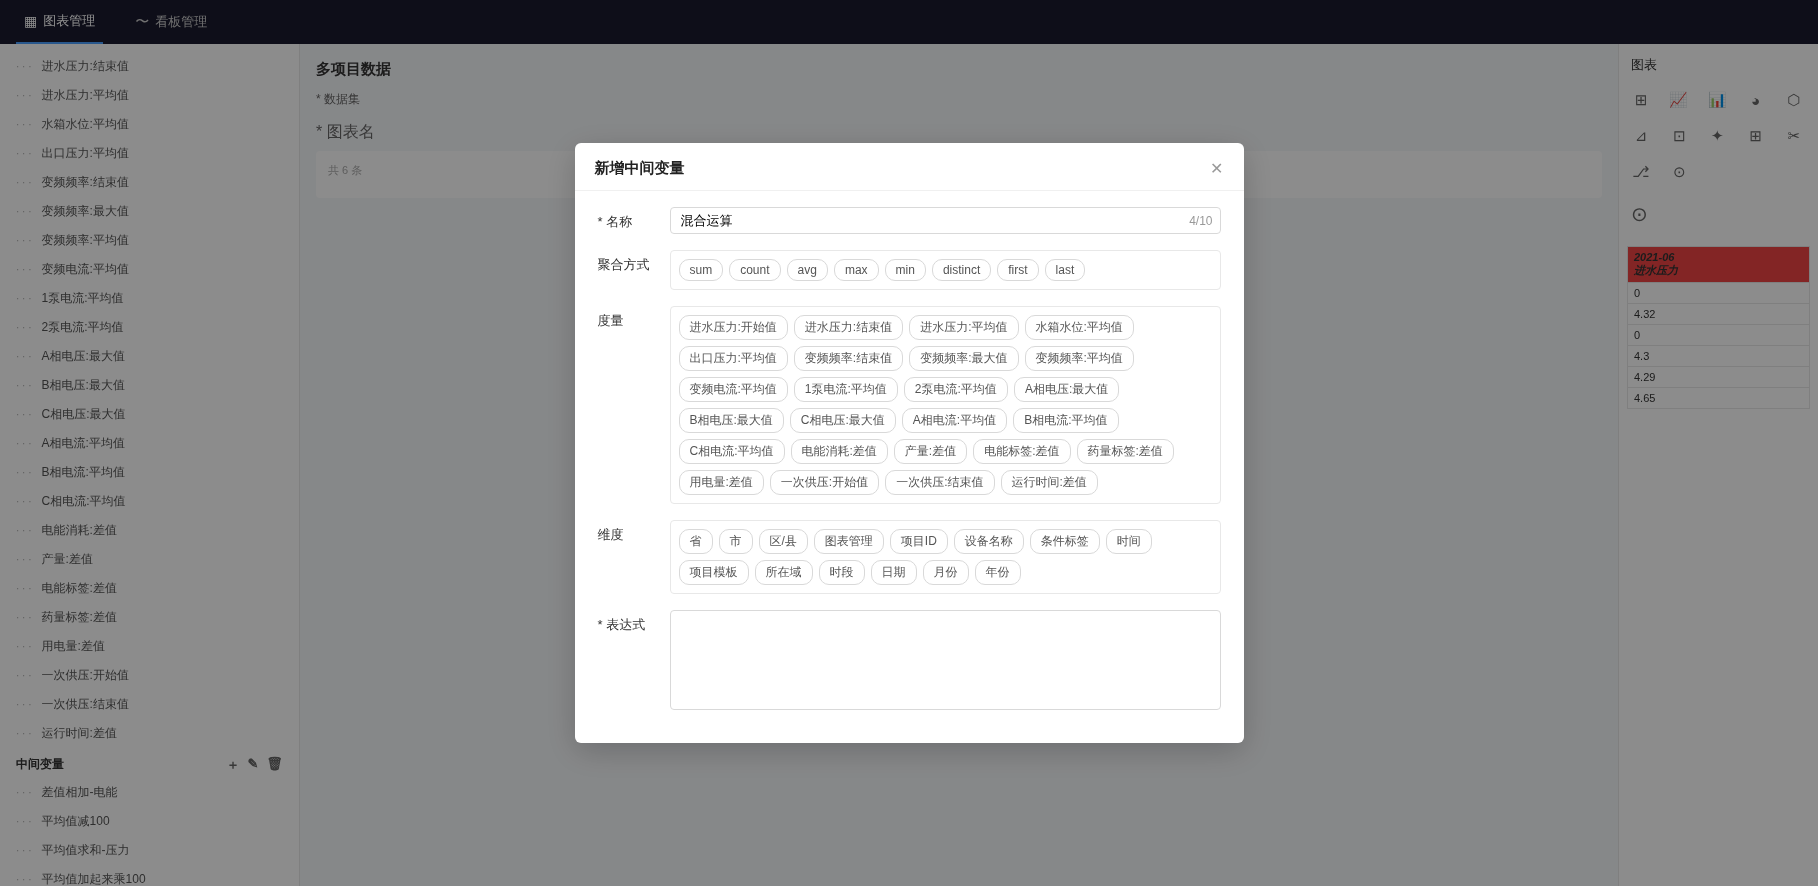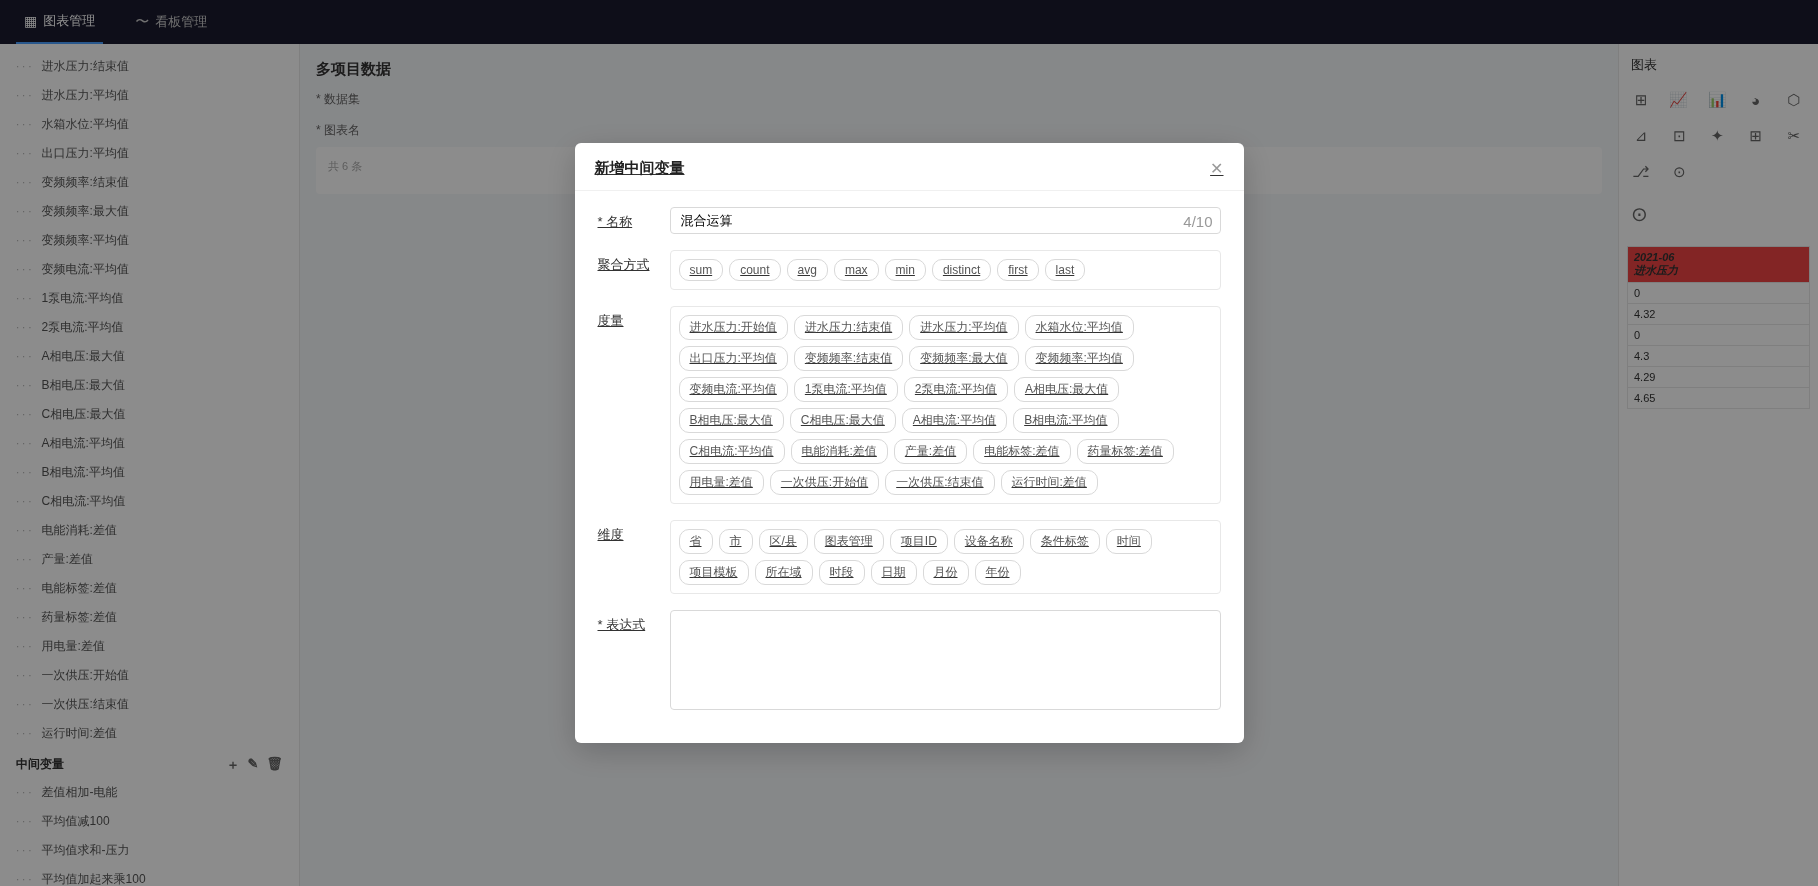--- a/index.html
+++ b/index.html
@@ -136,21 +136,20 @@
     }
 
     
     .dialog {
       background: #fff;
       border-radius: 6px;
       width: 669px;
       max-height: 600px;
       box-shadow: 0 8px 32px rgba(0,0,0,0.2);
       overflow: hidden;
-      text-decoration: underline;
     }
     .dialog-header {
       display: flex;
       align-items: center;
       justify-content: space-between;
       padding: 16px 20px 12px;
       border-bottom: 1px solid #f0f0f0;
     }
     .dialog-title {
       font-size: 15px;
@@ -191,21 +190,21 @@
       border-radius: 4px;
       padding: 5px 50px 5px 10px;
       font-size: 13px;
       outline: none;
     }
     .name-count {
       position: absolute;
       right: 8px;
       top: 50%;
       transform: translateY(-50%);
-      font-size: 15px;
+      font-size: 12px;
       color: #999;
       text-align: right;
     }
 
     
     .tag-group {
       display: flex;
       flex-wrap: wrap;
       gap: 6px;
       padding: 8px;
@@ -405,21 +404,21 @@
         <div class="sidebar-item">
           <span class="sidebar-dots">· · ·</span>
           <span>平均值加起来乘100</span>
         </div>
       </div>
   </aside>
 
   <main class="content">
     <div class="content-title">多项目数据</div>
     <div style="color:#666;font-size:12px;margin-bottom:14px;">* 数据集</div>
-    <div style="color:#666;font-size:12px;margin-bottom:3px;">* 图表名</div>
+    <div style="color:#666;font-size:16px;margin-bottom:3px;">* 图表名</div>
     <div class="data-section">
       <div style="font-size:11px;color:#aaa;margin-bottom:8px;">共 6 条</div>
     </div>
   </main>
 
   <div class="right-panel">
     <div class="right-panel-title">图表</div>
     <div class="icon-grid" id="icon-grid-container">
         <div class="icon-btn">⊞</div>
         <div class="icon-btn">📈</div>

